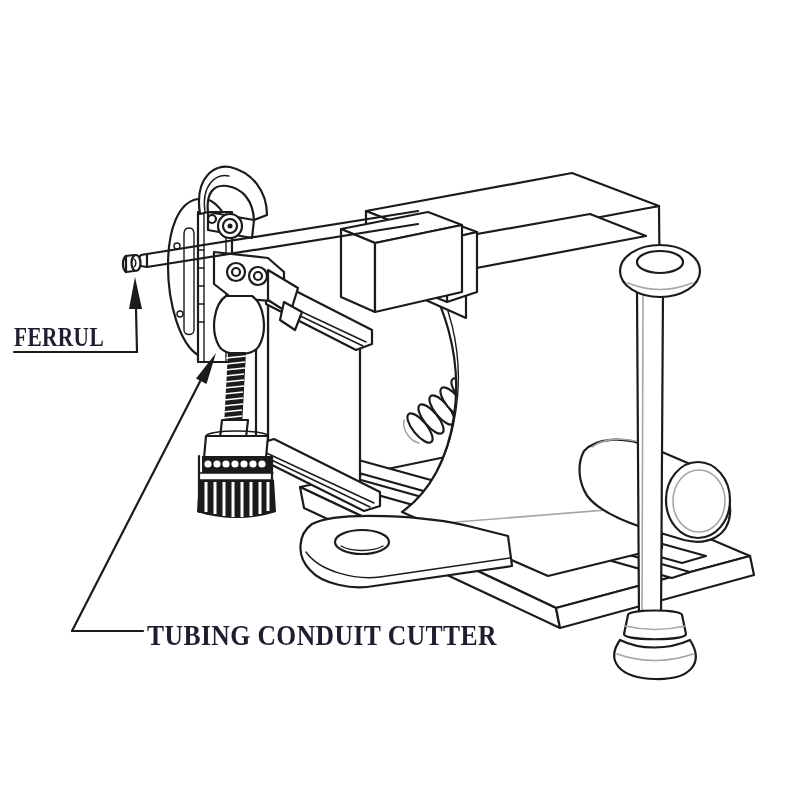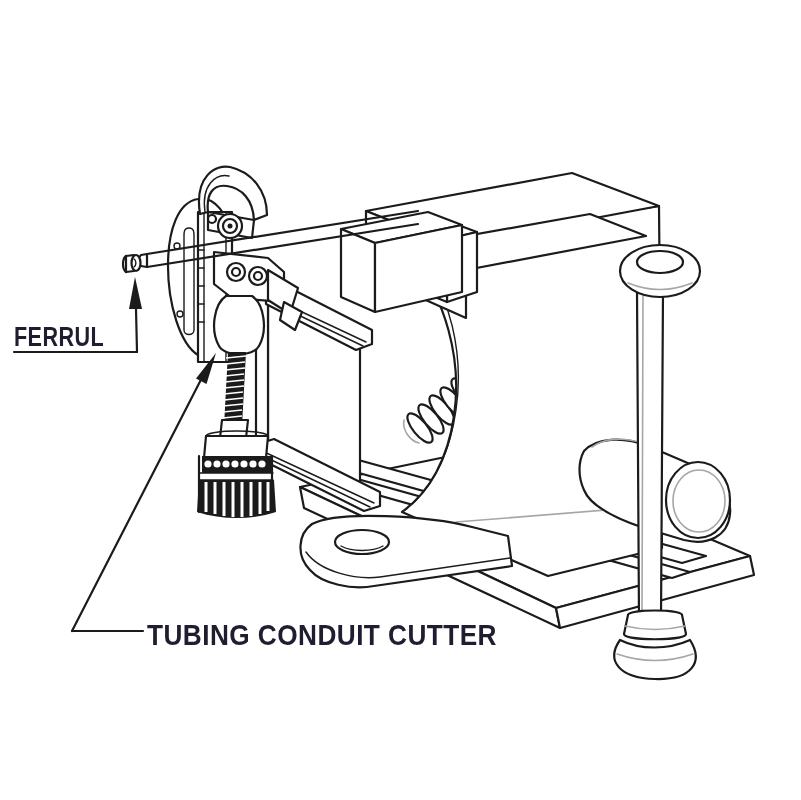--- a/index.html
+++ b/index.html
@@ -1,17 +1,17 @@
 <!DOCTYPE html>
 <html style="--bg: #ffffff; --line: #1b1b1b; --gray: #a6a6a6; --label: #211d30;"><head>
 <meta charset="utf-8">
 <style>
   html,body{margin:0;padding:0;background:#fff;}
   .stage{position:relative;width:780px;height:800px;background:var(--bg,#fff);overflow:hidden;
-         font-family:Liberation Sans, sans-serif;}
+         font-family:Liberation Serif, serif;}
   svg{display:block}
   .ln{fill:none;stroke:var(--line,#1b1b1b);stroke-width:2.2;stroke-linejoin:round;stroke-linecap:round;}
   .thin{stroke-width:1.4;}
   .wh{fill:#ffffff;stroke:var(--line,#1b1b1b);stroke-width:2.2;stroke-linejoin:round;stroke-linecap:round;}
   .dk{fill:var(--line,#1b1b1b);stroke:none;}
   .gy{fill:none;stroke:var(--gray,#a6a6a6);stroke-width:1.6;stroke-linecap:round;}
   .wstripe{stroke:#ffffff;stroke-width:3;fill:none;}
   .whatch{stroke:#ffffff;stroke-width:1.6;fill:none;}
   text.lbl{fill:var(--label,#211d30);font-weight:bold;letter-spacing:.5px;}
 </style>

